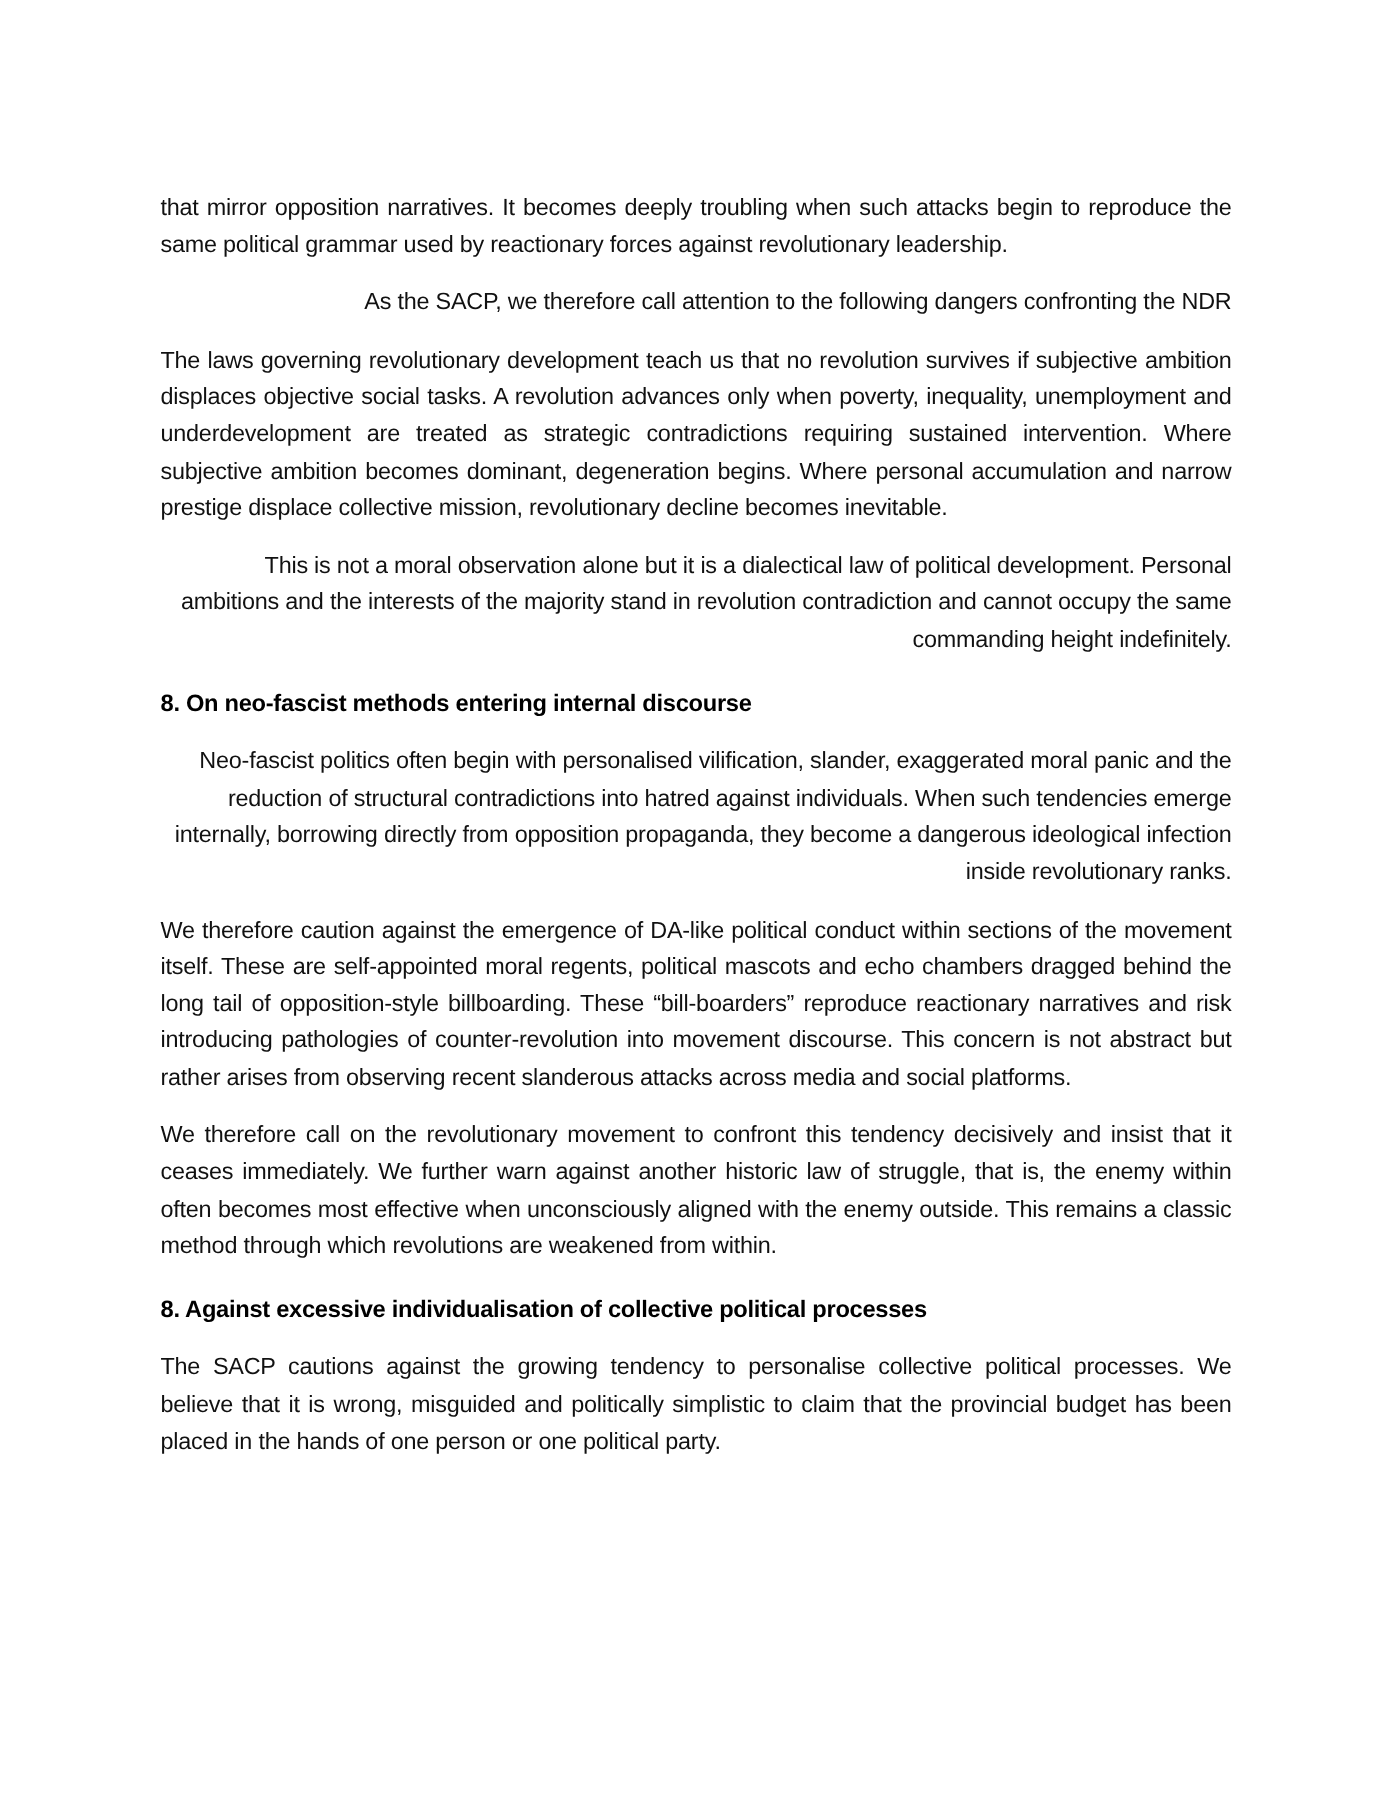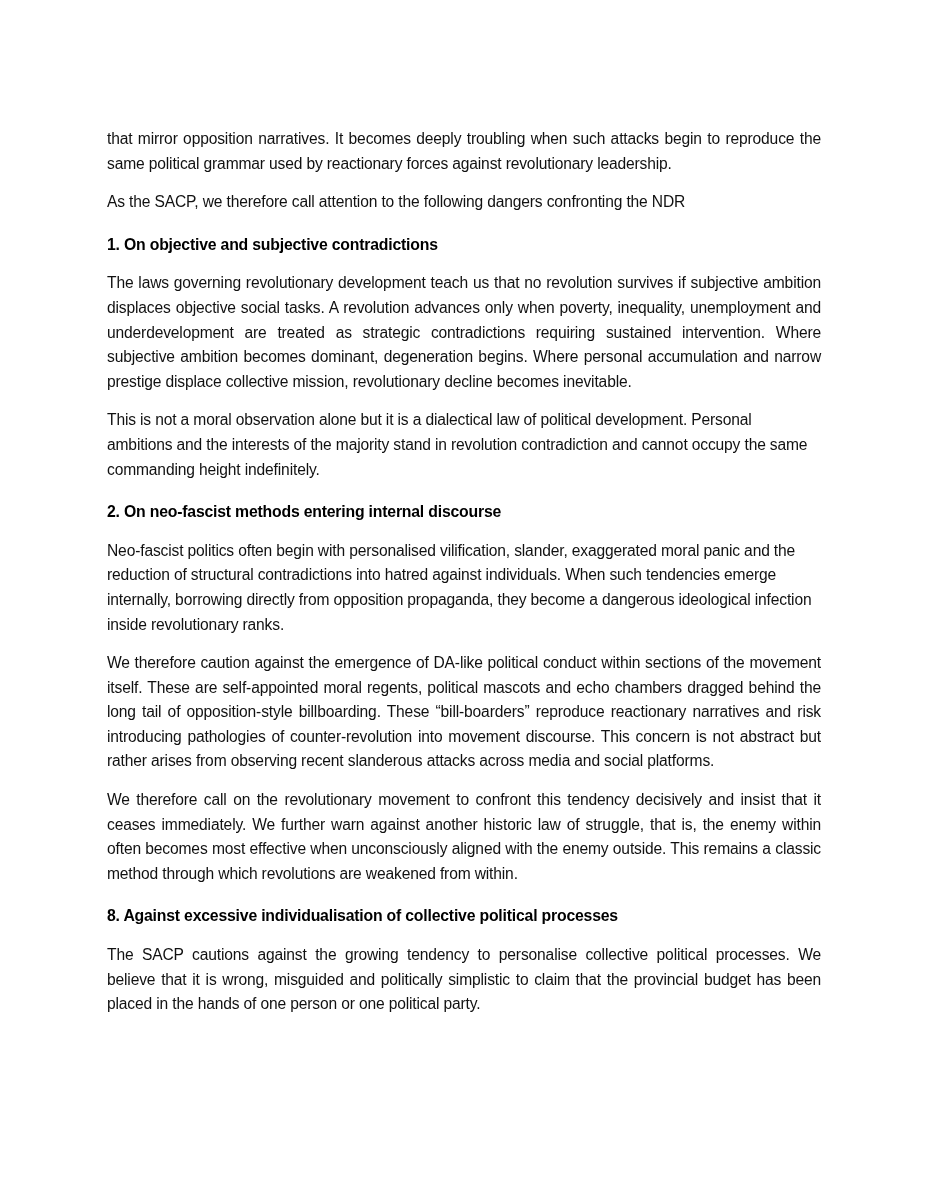--- a/index.html
+++ b/index.html
@@ -36,21 +36,21 @@
     line-height: 24.6px;
     letter-spacing: -0.15px;
     word-spacing: 0px;
     text-align: justify;
     text-justify: inter-word;
     hyphens: manual;
     -webkit-hyphens: manual;
     color: #111111;
   }
   p.para.ragged {
-    text-align: left;
+    text-align: right;
   }
   h3.heading {
     margin: 0 0 14px 0;
     font-size: 15.8px;
     line-height: 24.6px;
     letter-spacing: -0.2px;
     font-weight: bold;
     text-align: left;
     color: #000000;
   }
@@ -62,27 +62,26 @@
 </head>
 <body>
 
 <div class="page">
   <div class="content">
 
     <p class="para">that mirror opposition narratives. It becomes deeply troubling when such attacks begin to reproduce the same political grammar used by reactionary forces against revolutionary leadership.</p>
 
     <p class="para ragged">As the SACP, we therefore call attention to the following dangers confronting the NDR</p>
 
-    <h3 class="heading">1. On objective and subjective contradictions</h3>
 
     <p class="para">The laws governing revolutionary development teach us that no revolution survives if subjective ambition displaces objective social tasks. A revolution advances only when poverty, inequality, unemployment and underdevelopment are treated as strategic contradictions requiring sustained intervention. Where subjective ambition becomes dominant, degeneration begins. Where personal accumulation and narrow prestige displace collective mission, revolutionary decline becomes inevitable.</p>
 
     <p class="para ragged">This is not a moral observation alone but it is a dialectical law of political development. Personal ambitions and the interests of the majority stand in revolution contradiction and cannot occupy the same commanding height indefinitely.</p>
 
-    <h3 class="heading">2. On neo-fascist methods entering internal discourse</h3>
+    <h3 class="heading">8. On neo-fascist methods entering internal discourse</h3>
 
     <p class="para ragged">Neo-fascist politics often begin with personalised vilification, slander, exaggerated moral panic and the reduction of structural contradictions into hatred against individuals. When such tendencies emerge internally, borrowing directly from opposition propaganda, they become a dangerous ideological infection inside revolutionary ranks.</p>
 
     <p class="para">We therefore caution against the emergence of DA-like political conduct within sections of the movement itself. These are self-appointed moral regents, political mascots and echo chambers dragged behind the long tail of opposition-style billboarding. These “bill-boarders” reproduce reactionary narratives and risk introducing pathologies of counter-revolution into movement discourse. This concern is not abstract but rather arises from observing recent slanderous attacks across media and social platforms.</p>
 
     <p class="para">We therefore call on the revolutionary movement to confront this tendency decisively and insist that it ceases immediately. We further warn against another historic law of struggle, that is, the enemy within often becomes most effective when unconsciously aligned with the enemy outside. This remains a classic method through which revolutions are weakened from within.</p>
 
     <h3 class="heading">8. Against excessive individualisation of collective political processes</h3>
 
     <p class="para">The SACP cautions against the growing tendency to personalise collective political processes. We believe that it is wrong, misguided and politically simplistic to claim that the provincial budget has been placed in the hands of one person or one political party.</p>

